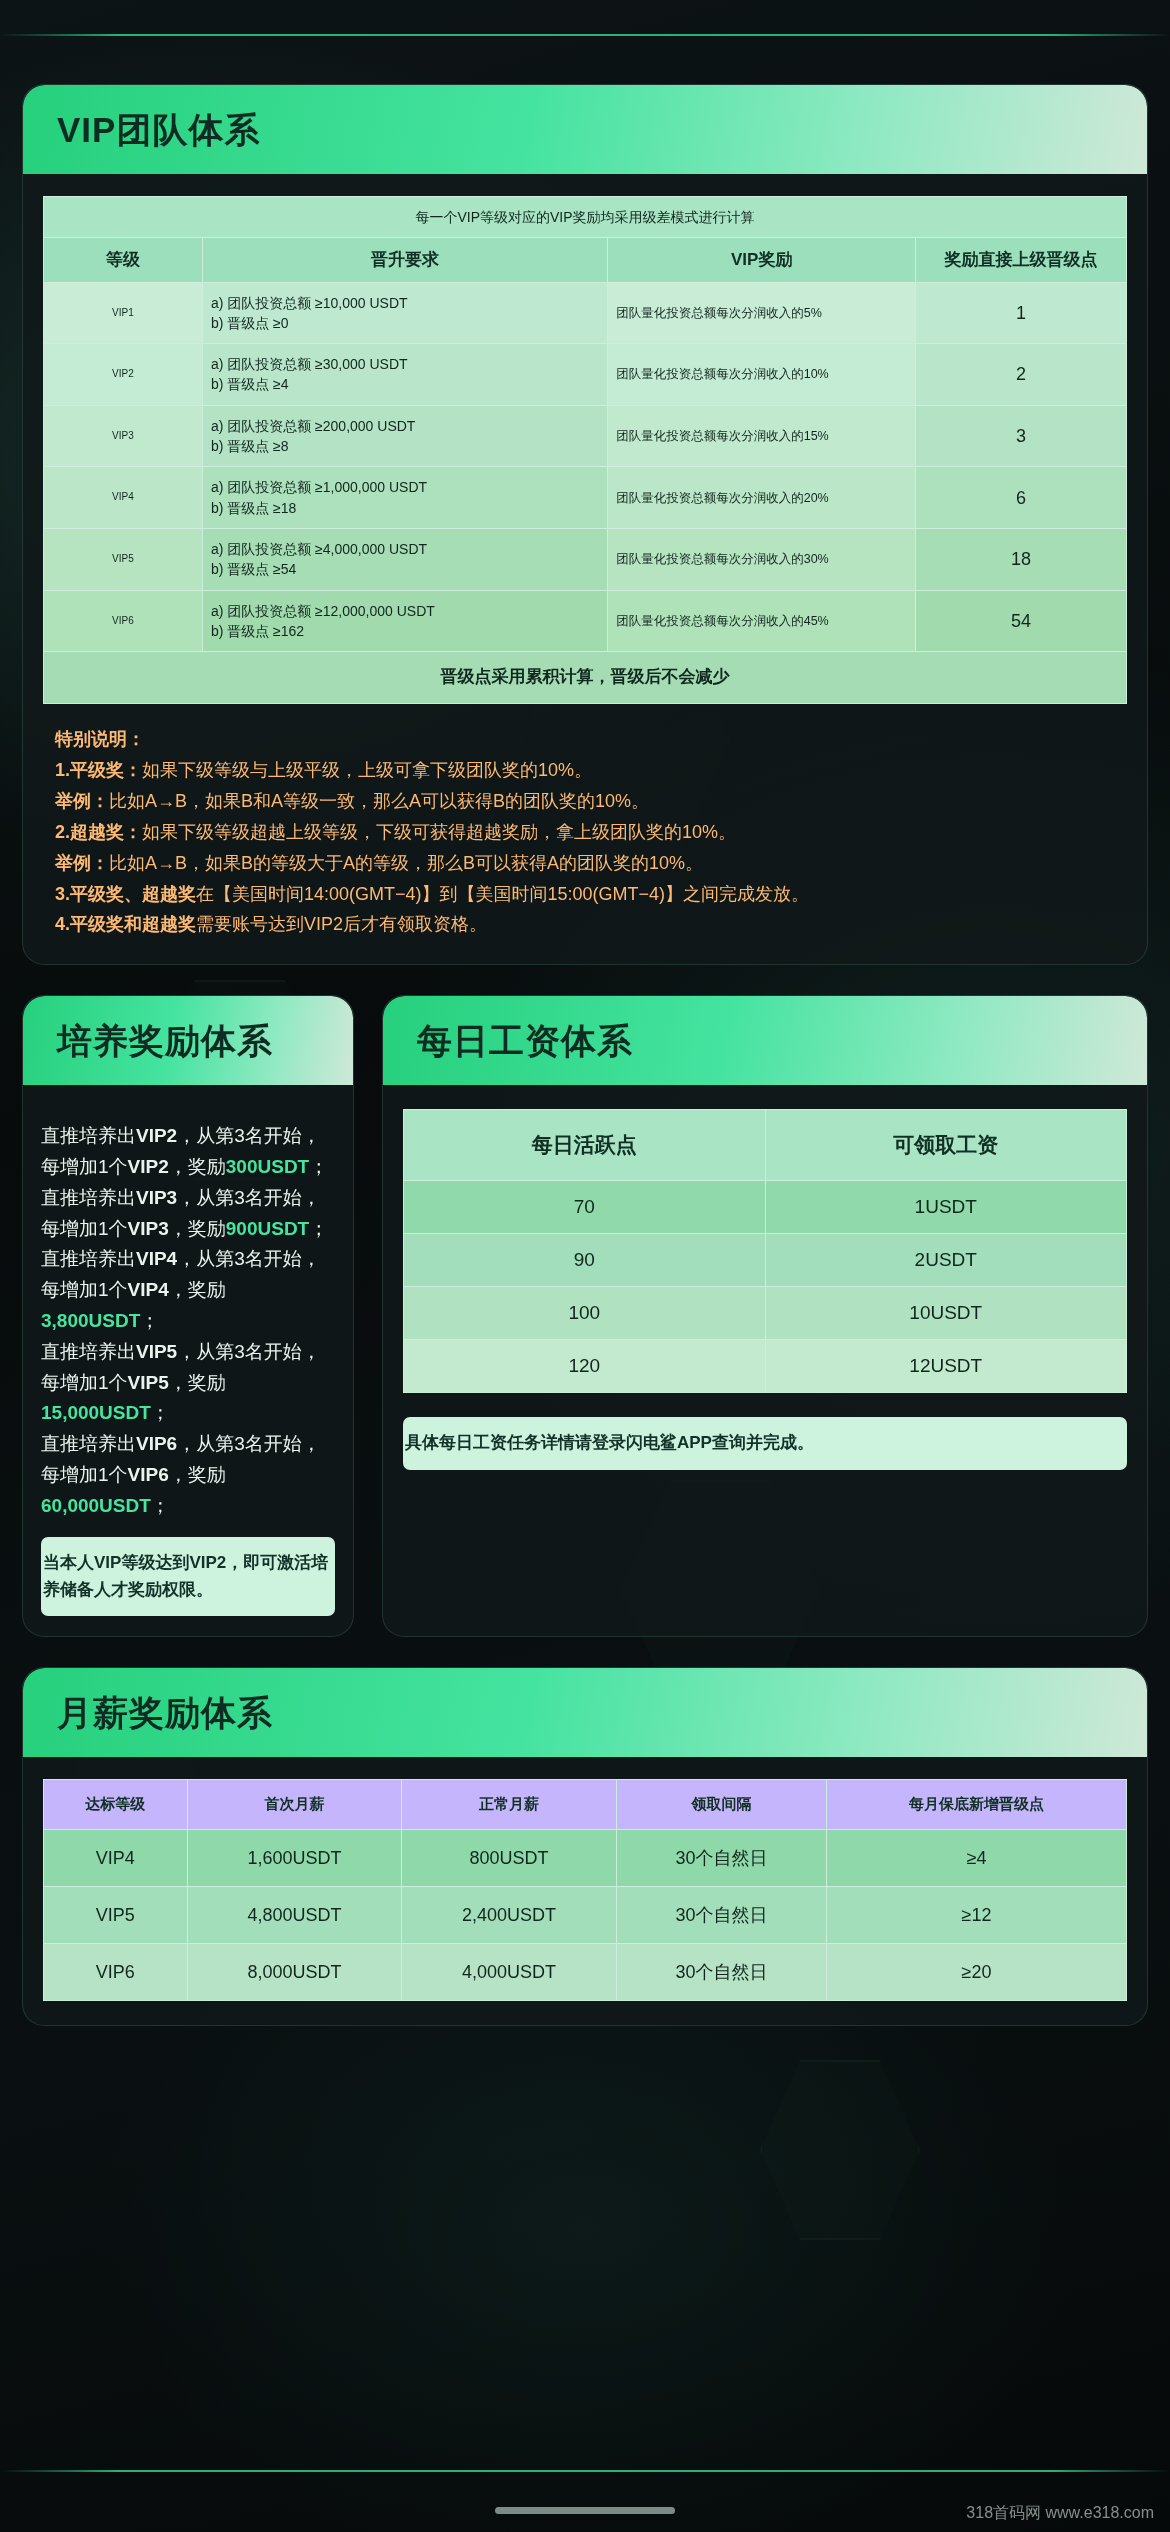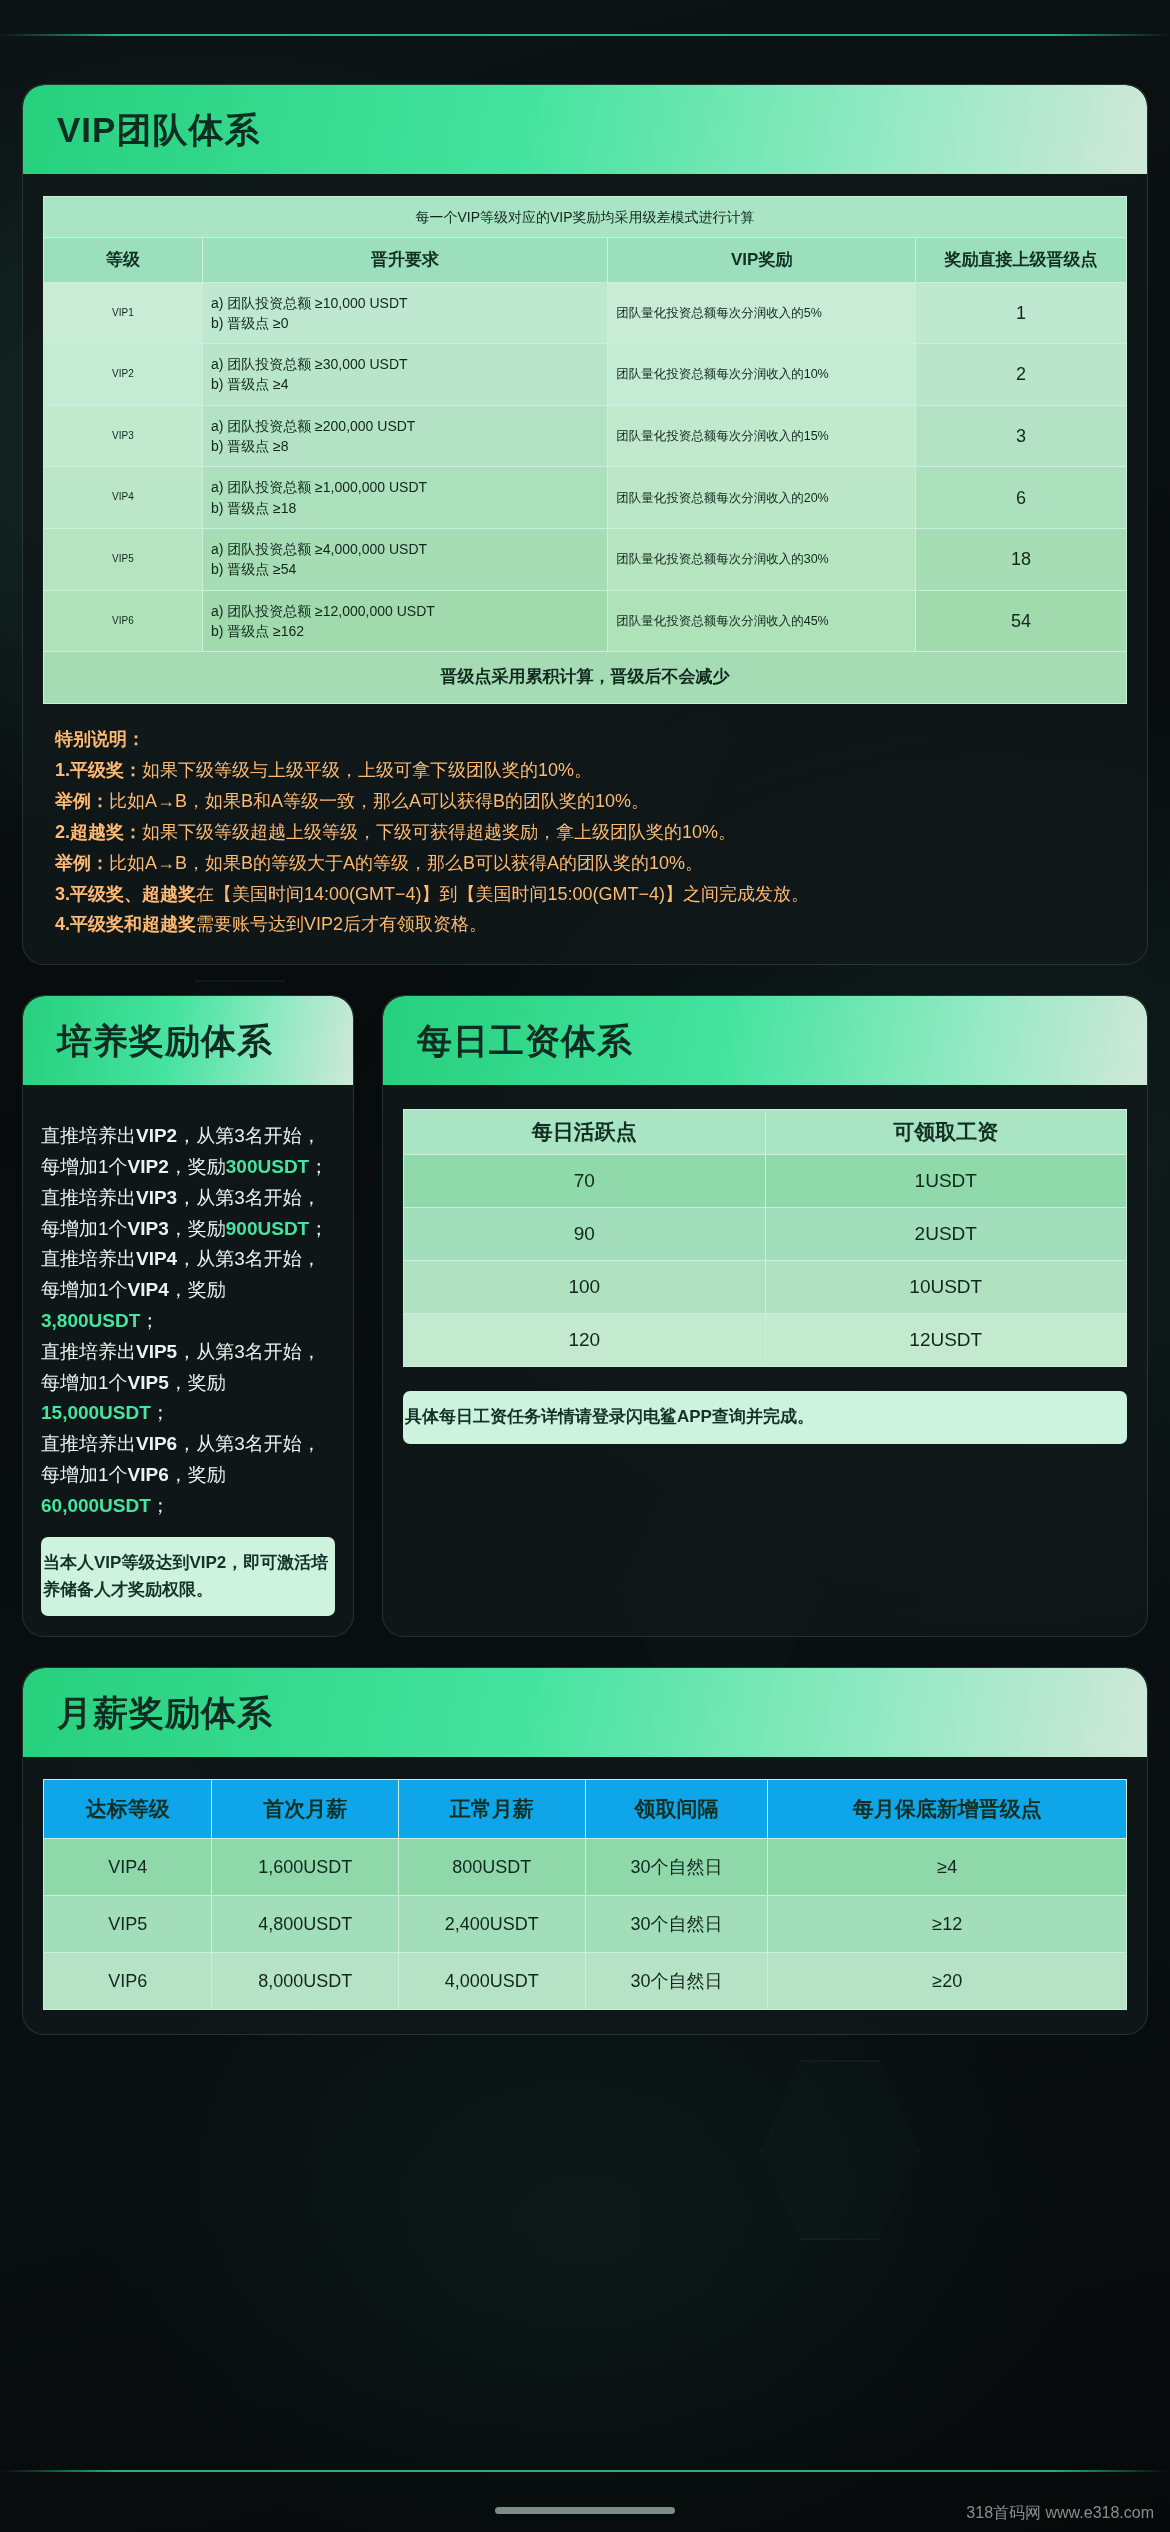--- a/index.html
+++ b/index.html
@@ -164,42 +164,42 @@
   }
 
   
   .wage-wrap { padding: 24px 20px 20px; }
   .wage-table { border: 1px solid #cdeedd; }
   .wage-table th {
     background: #a9e4c5;
     color: #113023;
     font-size: 21px;
     font-weight: bold;
-    padding: 8px 6px;
+    padding: 21px 6px;
     border: 1px solid #cdeedd;
   }
   .wage-table td {
     text-align: center;
     font-size: 19px;
     color: #11271d;
     padding: 15px 6px;
     border: 1px solid #cdeedd;
   }
   .w1 td { background: #8fd9ab; }
   .w2 td { background: #a2debb; }
   .w3 td { background: #b0e1c0; }
   .w4 td { background: #c3e9cf; }
 
   
   .month-card { margin-top: 30px; }
   .sal-table { border: 1px solid #cdeedd; }
   .sal-table th {
-    background: #0ea5e9;
+    background: #c4b5fd;
     color: #113023;
-    font-size: 21px;
+    font-size: 15px;
     font-weight: bold;
     padding: 15px 4px;
     border: 1px solid #cdeedd;
   }
   .sal-table td {
     text-align: center;
     font-size: 18px;
     color: #11271d;
     padding: 16px 4px;
     border: 1px solid #cdeedd;

